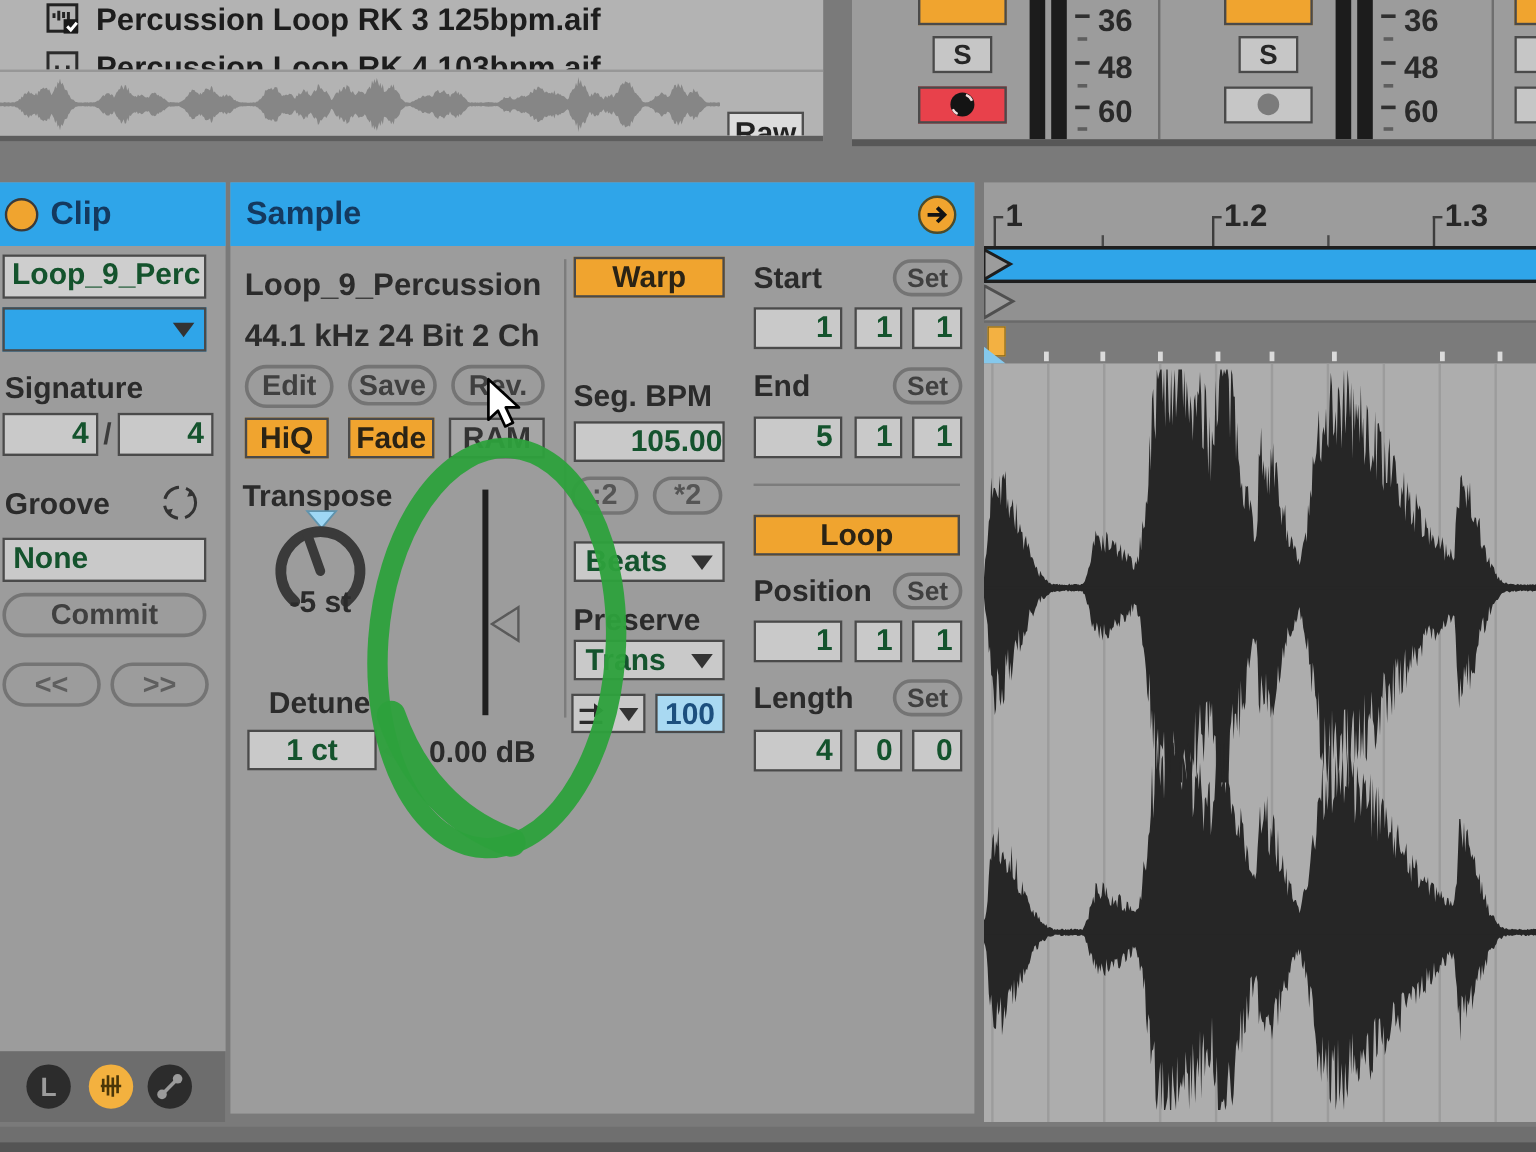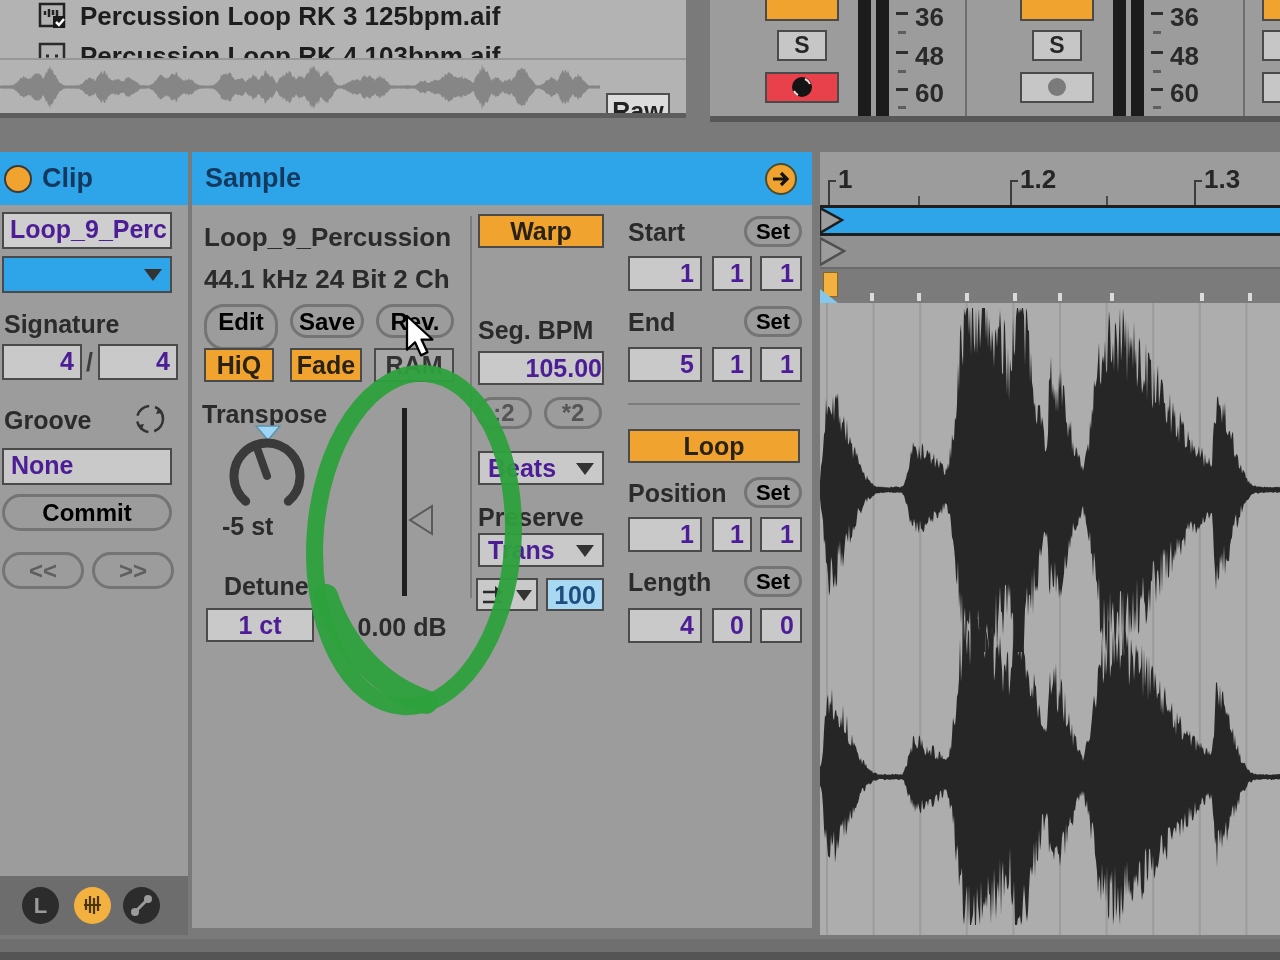--- a/index.html
+++ b/index.html
@@ -1,23 +1,23 @@
 <!DOCTYPE html>
 <html><head>
 <meta charset="utf-8">
 <style>
   html,body{margin:0;padding:0;background:#4a4a4a;}
   .stage{position:relative;width:1280px;height:960px;background:#7a7a7a;overflow:hidden;
          font-family:"Liberation Sans",sans-serif;-webkit-font-smoothing:antialiased;}
   .abs{position:absolute;box-sizing:border-box;}
   
-  .f{background:#c9c9c9;border:2px solid #4a4a4a;color:#4c1d95;
+  .f{background:#c9c9c9;border:2px solid #4a4a4a;color:#14532d;
      font:700 25px/30px "Liberation Sans",sans-serif;box-sizing:border-box;}
   .num{text-align:right;padding-right:6px;}
-  .pill{border:3px solid #747474;border-radius:20px;color:#000000;background:transparent;
+  .pill{border:3px solid #747474;border-radius:20px;color:#404040;background:transparent;
         font:700 24px/28px "Liberation Sans",sans-serif;text-align:center;box-sizing:border-box;}
   .obtn{background:#f0a42f;border:2px solid #4a4a4a;color:#2a2315;text-align:center;
         font:700 25px/30px "Liberation Sans",sans-serif;box-sizing:border-box;}
   .lbl{font:700 25px "Liberation Sans",sans-serif;color:#2b2b2b;white-space:nowrap;}
   .blue-head{background:#2fa5e9;}
   .htxt{font:700 27px/53px "Liberation Sans",sans-serif;color:#14395f;}
   .dd-arrow{position:absolute;right:8px;top:12px;width:0;height:0;
             border-left:9px solid transparent;border-right:9px solid transparent;
             border-top:12px solid #333;}
   
@@ -188,33 +188,33 @@
     <div class="phead blue-head">
       <span class="htxt abs" style="left:13px;">Sample</span>
       <svg class="abs" style="left:572px;top:10px;" width="34" height="34">
         <circle cx="17" cy="17" r="15" fill="#f0a42f" stroke="#4c4c2c" stroke-width="2"></circle>
         <path d="M9 17 h13 M17 11 l6 6 l-6 6" stroke="#141414" stroke-width="3.2" fill="none"></path>
       </svg>
     </div>
 
     <span class="lbl abs" style="left:12px;top:70px;font-size:26px;">Loop_9_Percussion</span>
     <span class="lbl abs" style="left:12px;top:112px;font-size:26px;">44.1 kHz 24 Bit 2 Ch</span>
-    <div class="pill abs" style="left:12px;top:152px;width:74px;height:46px;line-height:29px;">Edit</div>
+    <div class="pill abs" style="left:12px;top:152px;width:74px;height:36px;line-height:29px;">Edit</div>
     <div class="pill abs" style="left:98px;top:152px;width:74px;height:34px;line-height:29px;">Save</div>
     <div class="pill abs" style="left:184px;top:152px;width:78px;height:34px;line-height:29px;">Rev.</div>
     <div class="obtn abs" style="left:12px;top:196px;width:70px;height:34px;">HiQ</div>
     <div class="obtn abs" style="left:98px;top:196px;width:72px;height:34px;">Fade</div>
     <div class="obtn abs" style="left:182px;top:196px;width:80px;height:34px;background:#a6a6a6;color:#333;">RAM</div>
     <span class="lbl abs" style="left:10px;top:248px;">Transpose</span>
     <svg class="abs" style="left:30px;top:272px;" width="90" height="96" viewBox="0 0 90 96">
       <polygon points="34,2 58,2 46,16" fill="#9ed7f5" stroke="#5f93ad" stroke-width="1.5"></polygon>
       <path d="M23.7 74.3 A33 33 0 1 1 66.3 74.3" transform="translate(0,3)" fill="none" stroke="#3a3a3a" stroke-width="9" stroke-linecap="round"></path>
       <line x1="45" y1="52" x2="34" y2="21" stroke="#3a3a3a" stroke-width="8" stroke-linecap="round"></line>
     </svg>
-    <span class="lbl abs" style="left:30px;top:360px;width:90px;">-5 st</span>
+    <span class="lbl abs" style="left:30px;top:336px;width:90px;text-align:center;">-5 st</span>
     <span class="lbl abs" style="left:32px;top:420px;">Detune</span>
     <div class="f abs" style="left:14px;top:456px;width:108px;height:34px;text-align:center;">1 ct</div>
     <svg class="abs" style="left:124px;top:463px;" width="20" height="22">
       <polygon points="18,1 18,21 2,11" fill="#8f8f8f"></polygon>
     </svg>
     <div class="abs" style="left:210px;top:256px;width:5px;height:188px;background:#1f1f1f;"></div>
     <svg class="abs" style="left:216px;top:352px;" width="26" height="32">
       <polygon points="24,2 24,30 2,16" fill="#9c9c9c" stroke="#5a5a5a" stroke-width="2"></polygon>
     </svg>
     <span class="lbl abs" style="left:150px;top:461px;width:120px;text-align:center;">0.00 dB</span>

